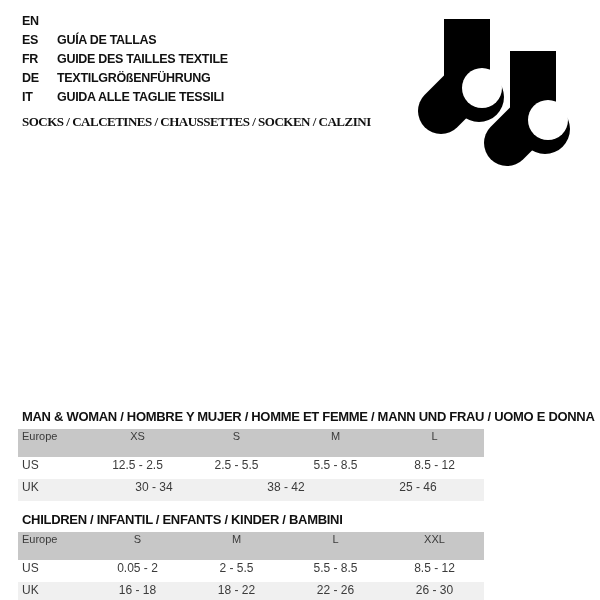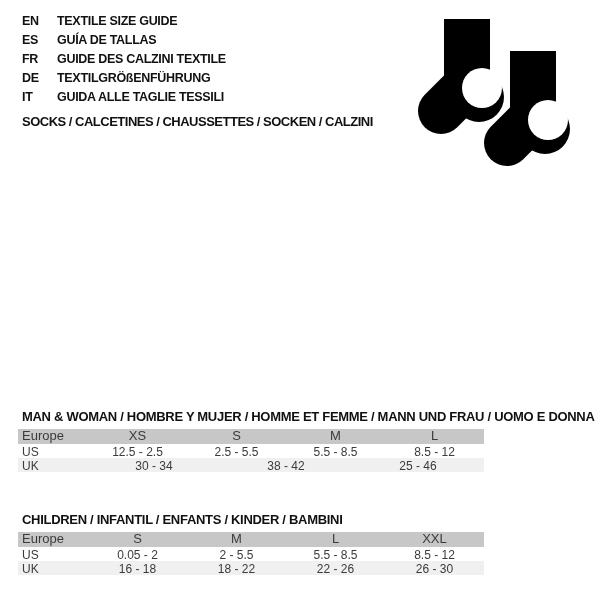--- a/index.html
+++ b/index.html
@@ -33,20 +33,21 @@
     position: absolute;
     left: 22px;
     top: 112px;
     height: 19px;
     line-height: 19px;
     font-size: 13px;
     font-weight: bold;
     letter-spacing: -0.5px;
     color: #111111;
     white-space: nowrap;
+    font-family: Liberation Serif, serif;
   }
 
   
   .socks-svg {
     position: absolute;
     left: 400px;
     top: 10px;
     width: 180px;
     height: 170px;
   }
@@ -68,26 +69,26 @@
   .size-table {
     position: absolute;
     left: 18px;
     width: 466px;
   }
   .table-1 { top: 429px; }
   .table-2 { top: 532px; }
 
   .t-row { display: flex; width: 100%; }
   .t-head {
-    height: 15px;
+    height: 28px;
     line-height: 14px;
-    font-size: 13px;
+    font-size: 11px;
   }
   .t-data {
-    height: 14px;
+    height: 22px;
     line-height: 17px;
     font-size: 12px;
   }
   .t-cell {
     flex: 1 1 0;
     text-align: center;
     white-space: nowrap;
     overflow: hidden;
   }
   .t-cell.first {
@@ -95,29 +96,28 @@
     text-align: left;
     padding-left: 4px;
   }
 </style>
 </head>
 <body>
 
 <div class="lang-list">
   <div class="lang-row">
     <span class="lang-code">EN</span>
-    <span class="lang-label">TEXTILE SIZE GUIDE</span>
   </div>
   <div class="lang-row">
     <span class="lang-code">ES</span>
     <span class="lang-label">GUÍA DE TALLAS</span>
   </div>
   <div class="lang-row">
     <span class="lang-code">FR</span>
-    <span class="lang-label">GUIDE DES CALZINI TEXTILE</span>
+    <span class="lang-label">GUIDE DES TAILLES TEXTILE</span>
   </div>
   <div class="lang-row">
     <span class="lang-code">DE</span>
     <span class="lang-label">TEXTILGRÖßENFÜHRUNG</span>
   </div>
   <div class="lang-row">
     <span class="lang-code">IT</span>
     <span class="lang-label">GUIDA ALLE TAGLIE TESSILI</span>
   </div>
 </div>

